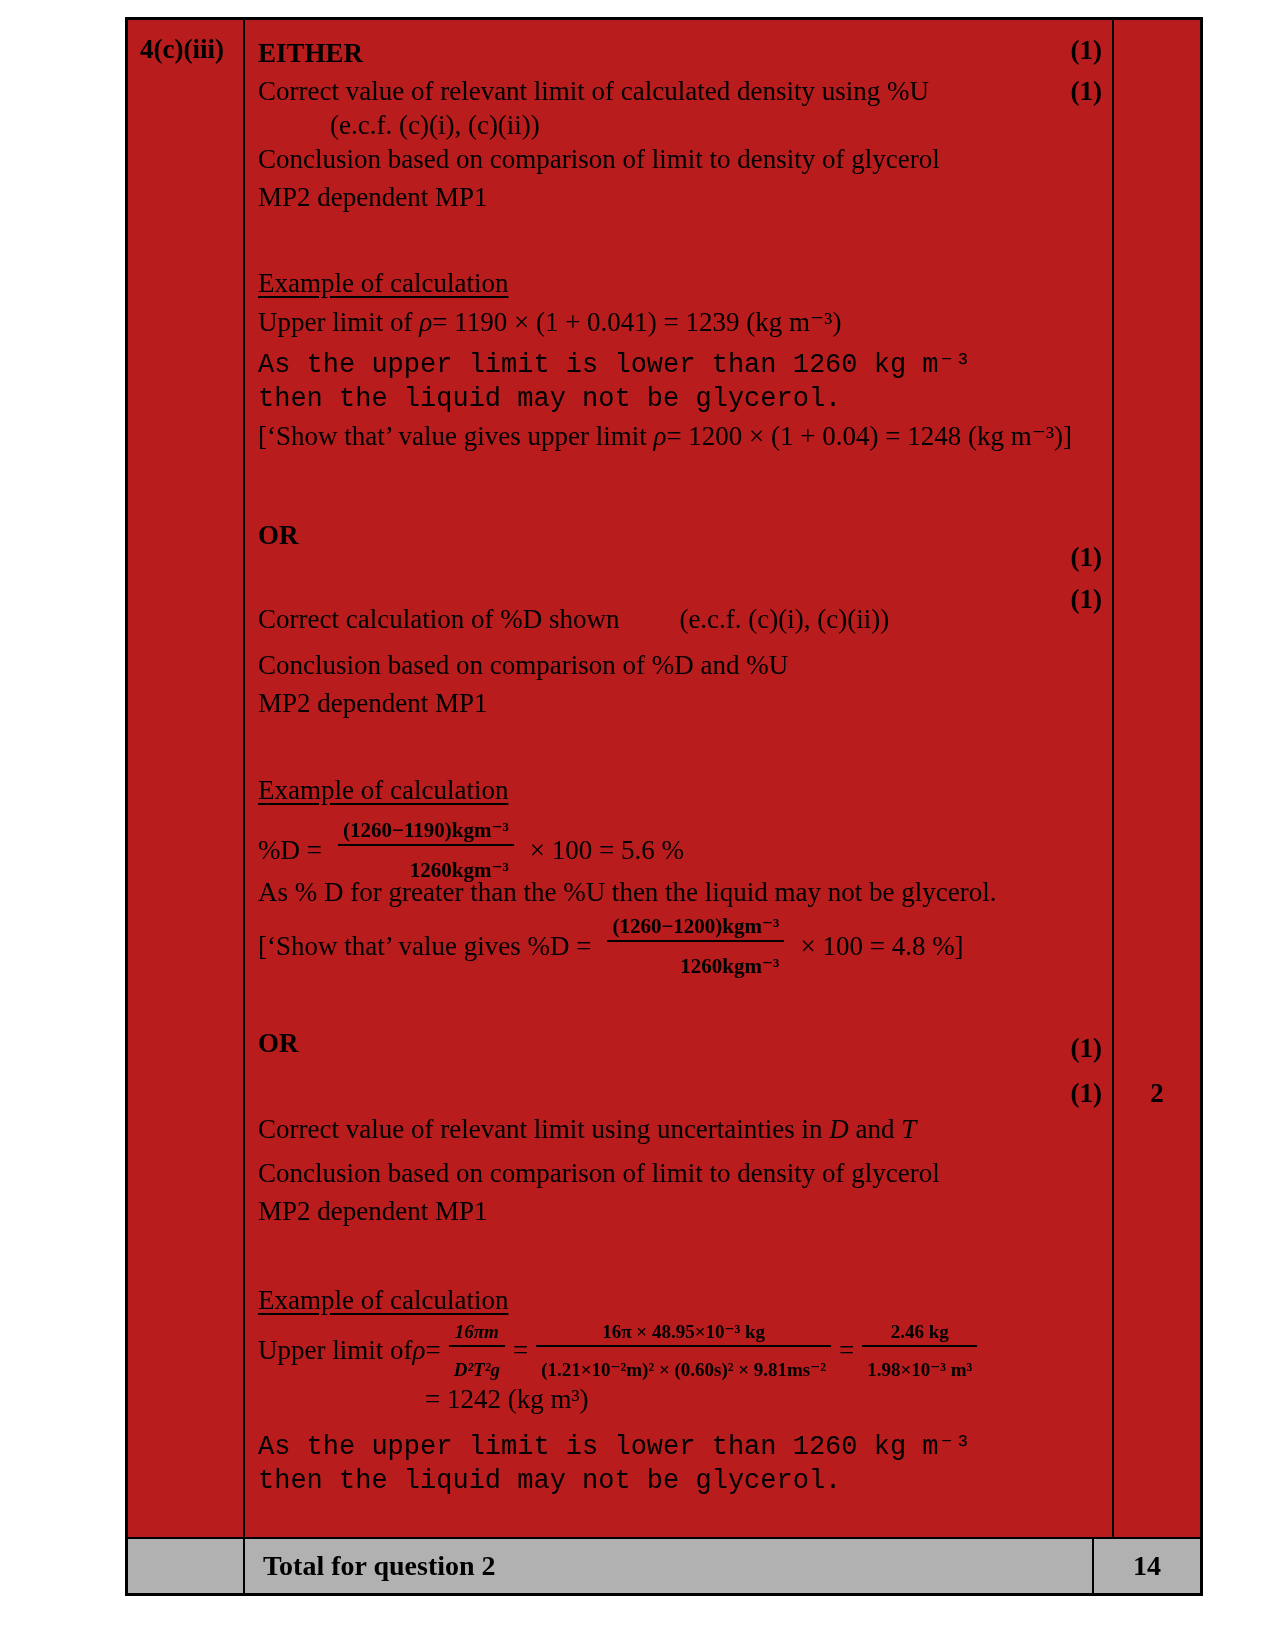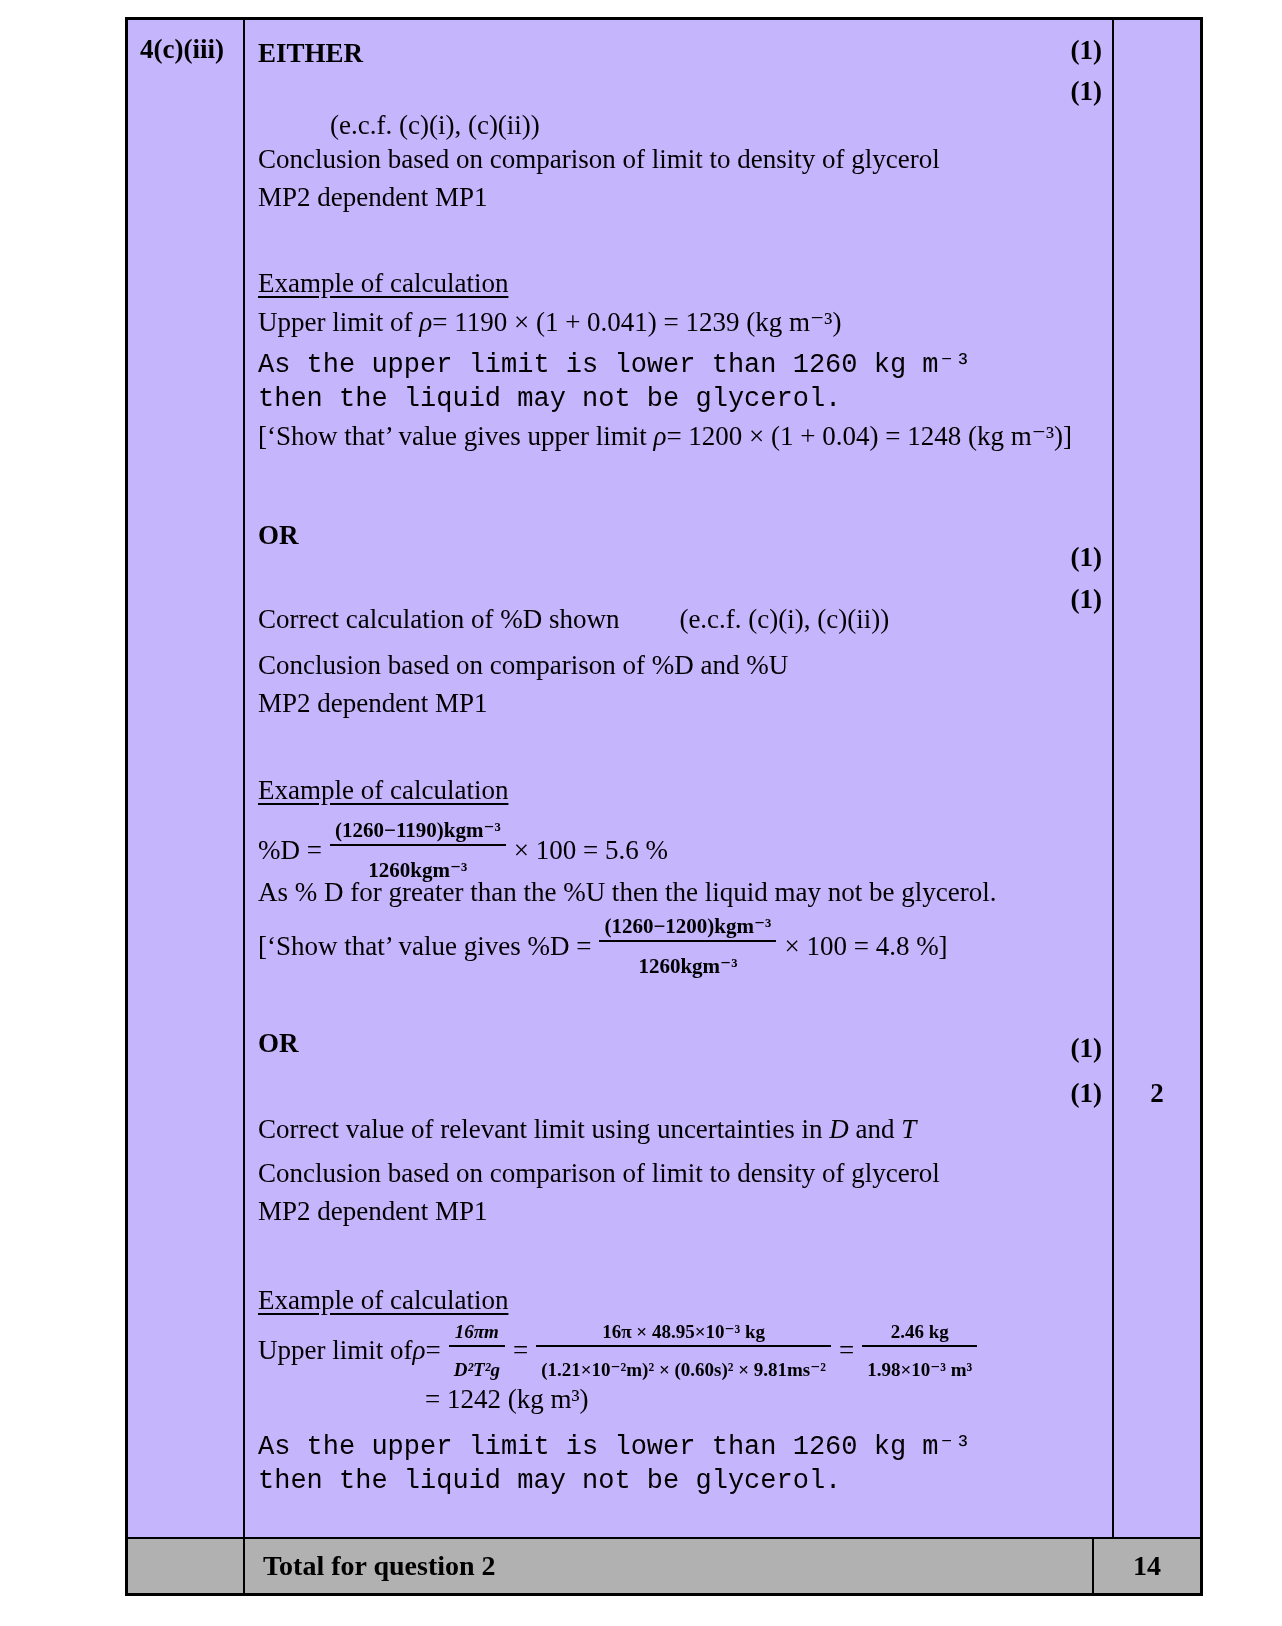--- a/index.html
+++ b/index.html
@@ -1,21 +1,21 @@
 <!DOCTYPE html>
 <html><head>
 <meta charset="utf-8">
 <style>
   * { margin:0; padding:0; box-sizing:border-box; }
   html,body { width:1282px; height:1626px; background:#ffffff; }
   body { font-family:"Liberation Serif","DejaVu Serif",serif; color:#000; position:relative; }
 
   .mark-table{
     position:absolute; left:125px; top:17px; width:1078px; height:1579px;
-    border:3px solid #000; display:flex; flex-direction:column; background:#c4b5fd;
+    border:3px solid #000; display:flex; flex-direction:column; background:#b91c1c;
   }
   .main-row{ flex:1; display:flex; }
   .q-cell{ width:117px; border-right:2px solid #000; padding:14px 0 0 12px; }
   .q-label{ font-weight:bold; font-size:27px; }
   .content-cell{ flex:1; position:relative; border-right:2px solid #000; font-size:27px; }
   .marks-cell{ width:86px; position:relative; }
 
   .line{ position:absolute; left:13px; white-space:nowrap; }
   .wrapline{ position:absolute; left:13px; width:715px; line-height:34px; white-space:normal;font-family:Liberation Mono, monospace; }
   .bold{ font-weight:bold; }
@@ -24,21 +24,21 @@
   .mark{ position:absolute; right:10px; font-weight:bold; font-size:27px; }
   .indent-ecf{ left:85px; }
   .ecf-gap{ margin-left:60px; }
 
   
   .formula-row{ position:absolute; left:13px; display:inline-flex; align-items:center; white-space:nowrap; }
   .frac{ display:inline-flex; flex-direction:column; text-align:center; vertical-align:middle;
          font-weight:600; line-height:1.25; }
   .frac .num{ border-bottom:2px solid #000; padding:0 5px 1px 5px; }
   .frac .den{ padding:11px 5px 0 5px; }
-  .frac-md{ font-size:21px; margin:0 8px; }
+  .frac-md{ font-size:21px; margin:0 16px;text-align:right; }
   .frac-sm{ font-size:19px; margin:0 8px; }
 
   .subtotal{ position:absolute; width:100%; text-align:center; font-weight:bold; font-size:27px; top:1058px; }
 
   .total-row{ height:56px; border-top:2px solid #000; background:#b1b1b1; display:flex; align-items:stretch; }
   .total-row .t-q{ width:117px; border-right:2px solid #000; }
   .total-row .t-label{ flex:1; border-right:2px solid #000; display:flex; align-items:center;
                        padding-left:18px; font-weight:bold; font-size:28px; }
   .total-row .t-marks{ width:106px; display:flex; align-items:center; justify-content:center;
                        font-weight:bold; font-size:28px; }
@@ -50,20 +50,23 @@
   <div class="main-row">
 
     <div class="q-cell">
       <div class="q-label">4(c)(iii)</div>
     </div>
 
     <div class="content-cell">
 
       <div class="line bold" style="top:18px">EITHER</div>
       <div class="mark" style="top:15px">(1)</div>
+      <div class="line" style="top:56px">
+        <span>Correct value of relevant limit of calculated density using %U</span>
+      </div>
       <div class="mark" style="top:56px">(1)</div>
       <div class="line indent-ecf" style="top:90px">(e.c.f. (c)(i), (c)(ii))</div>
       <div class="line" style="top:124px">Conclusion based on comparison of limit to density of glycerol</div>
       <div class="line" style="top:162px">MP2 dependent MP1</div>
 
       <div class="line underlined" style="top:248px">Example of calculation</div>
       <div class="line" style="top:286px">
         <span>Upper limit of </span><span class="it">ρ</span><span>= 1190 × (1 + 0.041) = 1239 (kg m⁻³)</span>
       </div>
       <div class="wrapline" style="top:328px">As the upper limit is lower than 1260 kg m⁻³ then the liquid may not be glycerol.</div>

